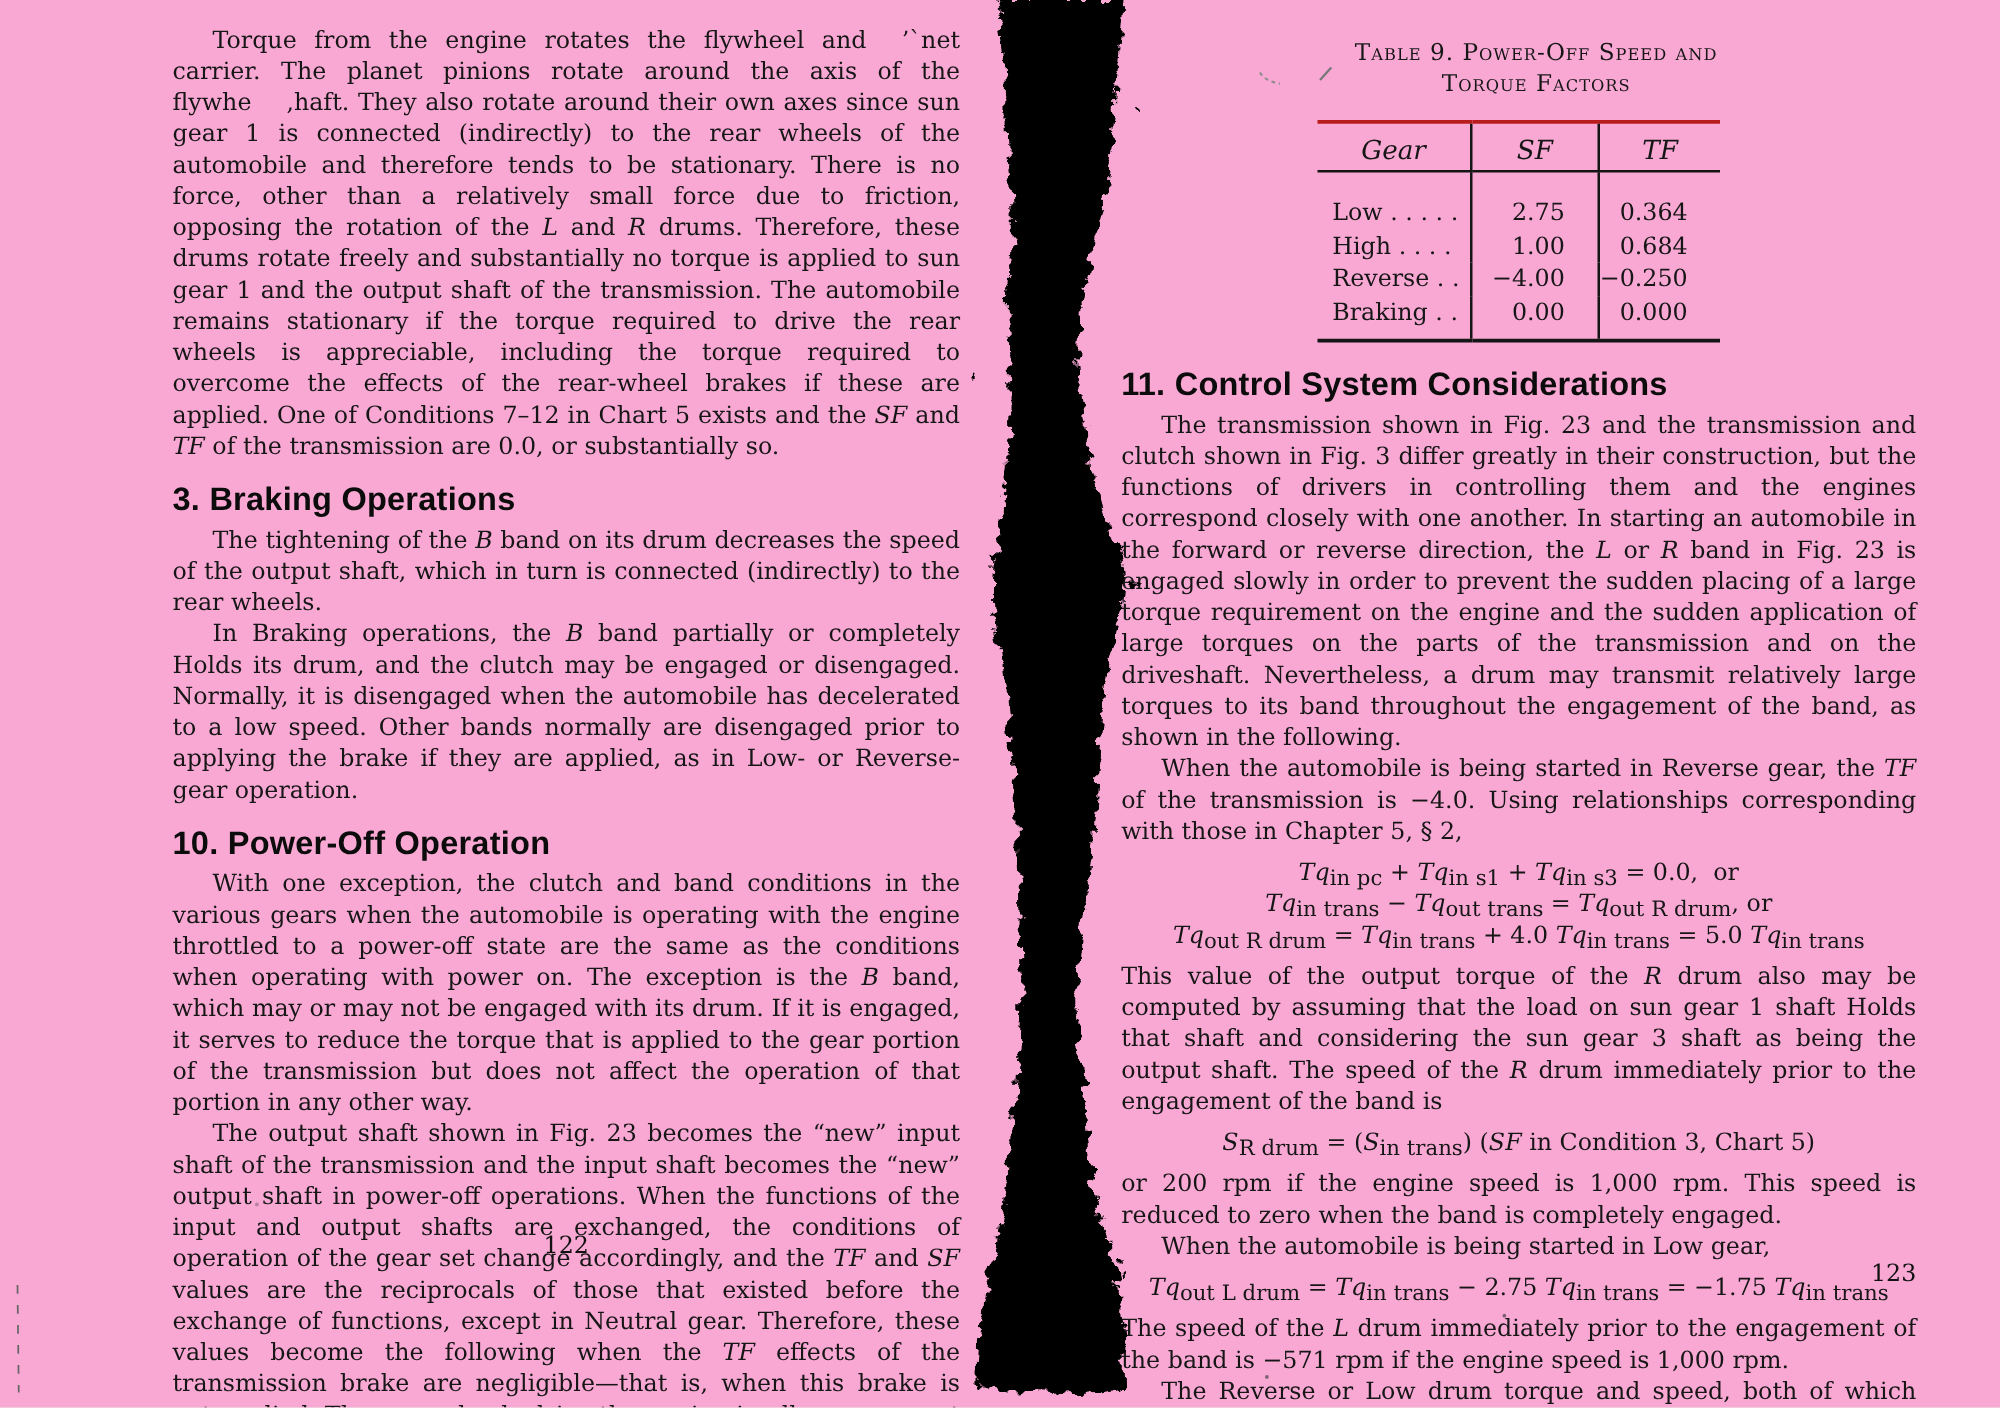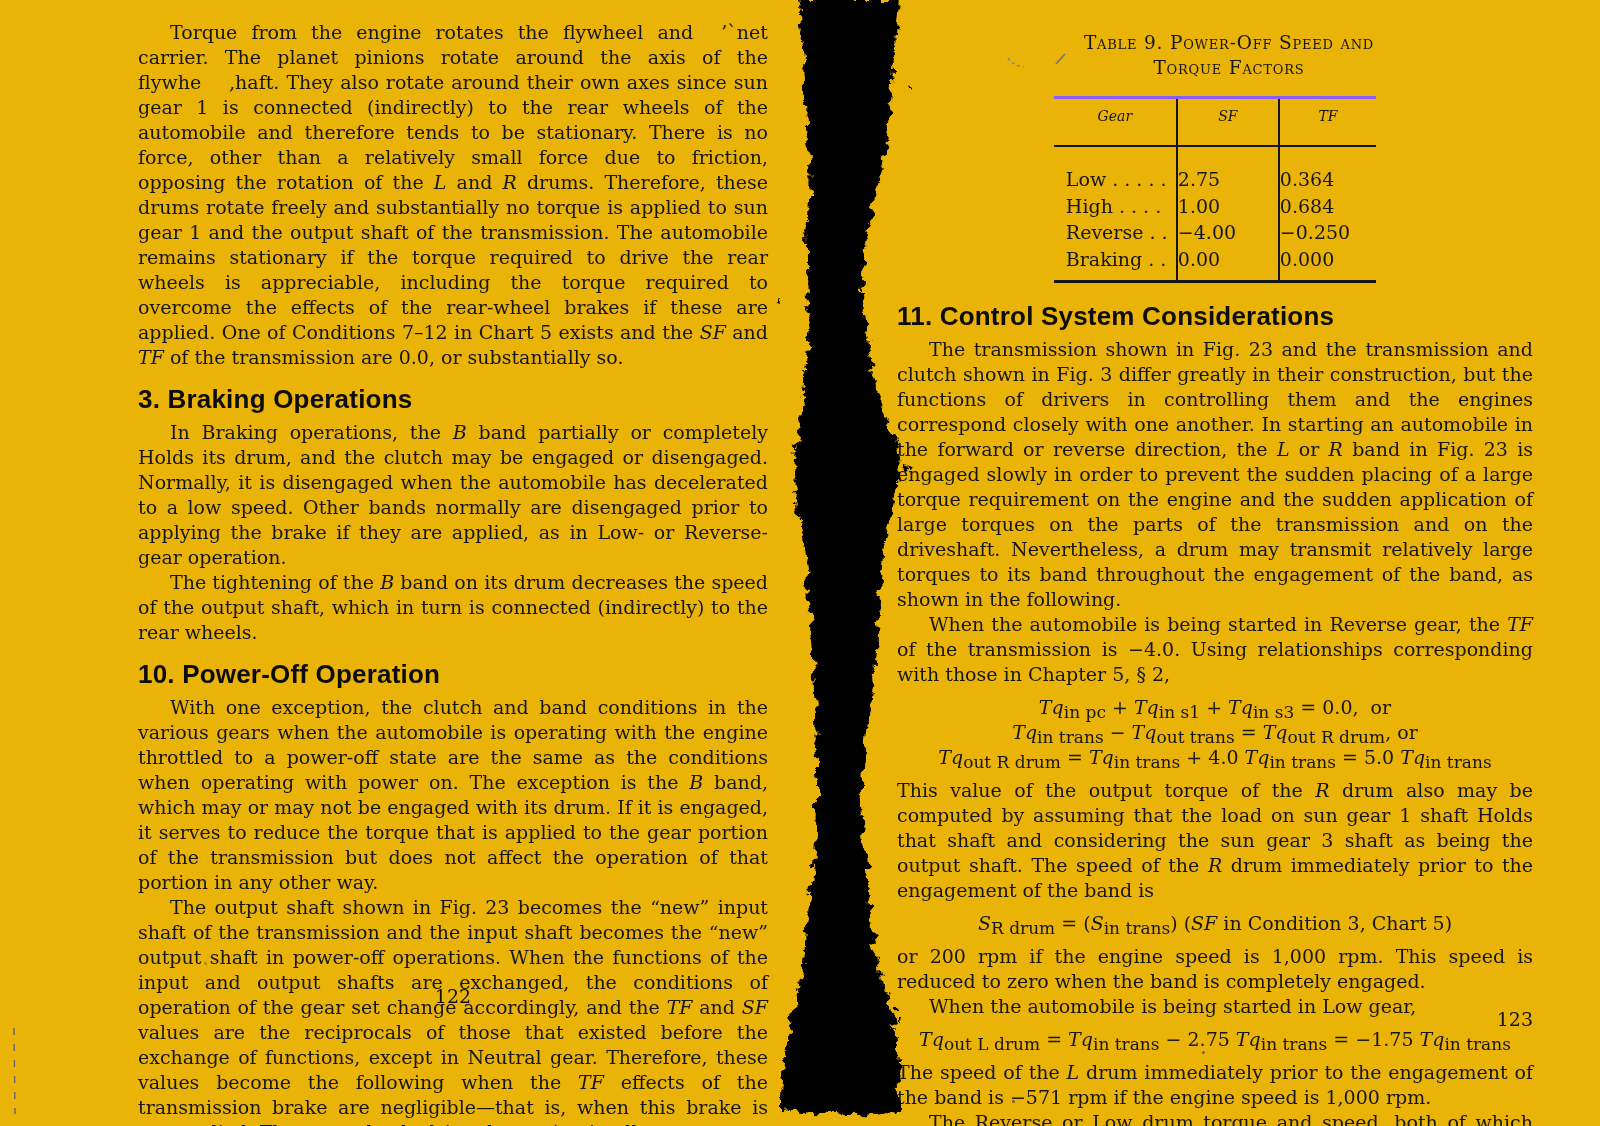--- a/index.html
+++ b/index.html
@@ -1,61 +1,61 @@
 <!DOCTYPE html>
 <html><head>
 <meta charset="utf-8">
 <style>
   html,body{margin:0;padding:0;background:#e8e8e8;}
-  .scan{position:relative;width:1600px;height:1126px;background:#eab308;overflow:hidden;
+  .scan{position:relative;width:1600px;height:1126px;background:#f9a8d4;overflow:hidden;
         font-family:"DejaVu Serif","Liberation Serif",serif;color:#161616;}
   .page{position:absolute;top:20px;}
   .page-left{left:138px;width:630px;}
   .page-right{left:897px;width:636px;}
   .p{margin:0;text-indent:32px;text-align:justify;font-size:19px;line-height:25px;color:#161616;}
   .p.noindent{text-indent:0;}
   .sec-h{font-family:"Liberation Sans",sans-serif;font-weight:700;font-size:26px;line-height:25px;
          margin:17px 0 8px 0;color:#0c0c0c;letter-spacing:.2px;}
   i{font-style:italic;}
   
   .eqs{margin:8px 0 8px 0;text-align:center;}
   .eq{font-size:19px;line-height:25px;text-align:center;margin:0;}
   sub{font-size:17px;line-height:0;vertical-align:-4px;letter-spacing:0;}
   
   .tbl-wrap{margin:10px 0 0 0;}
   .tbl-title{text-align:center;font-size:18.5px;line-height:25px;font-variant:small-caps;
              letter-spacing:.8px;margin:0 0 0 28px;}
   table.tbl{border-collapse:collapse;margin:16px auto 0 auto;font-size:19px;}
-  table.tbl th{font-style:italic;font-weight:normal;font-size:14px;
-               border-top:3px solid #8b5cf6;border-bottom:2px solid #151515;padding:9px 0 21px 0;}
+  table.tbl th{font-style:italic;font-weight:normal;font-size:21px;
+               border-top:3px solid #b91c1c;border-bottom:2px solid #151515;padding:9px 0 4px 0;}
   table.tbl .vr{border-right:2px solid #151515;}
   table.tbl td{padding:0;line-height:26.5px;}
   table.tbl tbody tr:first-child td{padding-top:19px;}
   table.tbl tbody tr:last-child td{padding-bottom:8px;border-bottom:3px solid #151515;}
   td.gear{text-align:left;padding-left:12px !important;width:110px;}
-  td.num{padding-right:26px !important;}
+  td.num{text-align:right;padding-right:26px !important;}
   .col-sf{width:100px;} .col-tf{width:86px;}
   .pgnum{position:absolute;font-size:19px;color:#111;}
   .pgnum-left{left:138px;width:630px;top:985px;text-align:center;}
   .pgnum-right{left:897px;width:636px;top:1008px;text-align:right;}
   .gutter{position:absolute;left:740px;top:0;width:200px;height:1126px;pointer-events:none;}
   .penmarks{position:absolute;left:998px;top:46px;width:80px;height:34px;pointer-events:none;}
   .edge-artifact{position:absolute;left:10px;top:1026px;width:10px;height:90px;pointer-events:none;}
   .dot{position:absolute;width:3px;height:3px;border-radius:50%;background:#3a3a3a;opacity:.65;}
 </style>
 </head>
 <body>
 
 <div class="scan">
 
   <div class="page page-left">
     <p class="p">Torque from the engine rotates the flywheel and&nbsp;&nbsp;’`net carrier. The planet pinions rotate around the axis of the flywhe&nbsp;&nbsp;&nbsp;&nbsp;‚haft. They also rotate around their own axes since sun gear 1 is connected (indirectly) to the rear wheels of the automobile and therefore tends to be stationary. There is no force, other than a relatively small force due to friction, opposing the rotation of the <i>L</i> and <i>R</i> drums. Therefore, these drums rotate freely and substantially no torque is applied to sun gear 1 and the output shaft of the transmission. The automobile remains stationary if the torque required to drive the rear wheels is appreciable, including the torque required to overcome the effects of the rear-wheel brakes if these are applied. One of Conditions 7–12 in Chart 5 exists and the <i>SF</i> and <i>TF</i> of the transmission are 0.0, or substantially so.</p>
     <div class="sec-h">3. Braking Operations</div>
+    <p class="p">The tightening of the <i>B</i> band on its drum decreases the speed of the output shaft, which in turn is connected (indirectly) to the rear wheels.</p>
     <p class="p">In Braking operations, the <i>B</i> band partially or completely Holds its drum, and the clutch may be engaged or disengaged. Normally, it is disengaged when the automobile has decelerated to a low speed. Other bands normally are disengaged prior to applying the brake if they are applied, as in Low- or Reverse-gear operation.</p>
-    <p class="p">The tightening of the <i>B</i> band on its drum decreases the speed of the output shaft, which in turn is connected (indirectly) to the rear wheels.</p>
     <div class="sec-h">10. Power-Off Operation</div>
     <p class="p">With one exception, the clutch and band conditions in the various gears when the automobile is operating with the engine throttled to a power-off state are the same as the conditions when operating with power on. The exception is the <i>B</i> band, which may or may not be engaged with its drum. If it is engaged, it serves to reduce the torque that is applied to the gear portion of the transmission but does not affect the operation of that portion in any other way.</p>
     <p class="p">The output shaft shown in Fig. 23 becomes the “new” input shaft of the transmission and the input shaft becomes the “new” output shaft in power-off operations. When the functions of the input and output shafts are exchanged, the conditions of operation of the gear set change accordingly, and the <i>TF</i> and <i>SF</i> values are the reciprocals of those that existed before the exchange of functions, except in Neutral gear. Therefore, these values become the following when the <i>TF</i> effects of the transmission brake are negligible—that is, when this brake is not applied. The rear wheels drive the engine in all gears except Neutral gear and the braking effect of the engine friction assists in decelerating the automobile. Chapter 1, § 3, and Chapter 2, § 1 include discussions of the braking effect of engine friction.</p>
   </div>
   <div class="pgnum pgnum-left">122</div>
 
   <div class="page page-right">
     <div class="tbl-wrap">
       <div class="tbl-title">Table 9. Power-Off Speed and</div>
       <div class="tbl-title" style="margin-left:28px;">Torque Factors</div>

